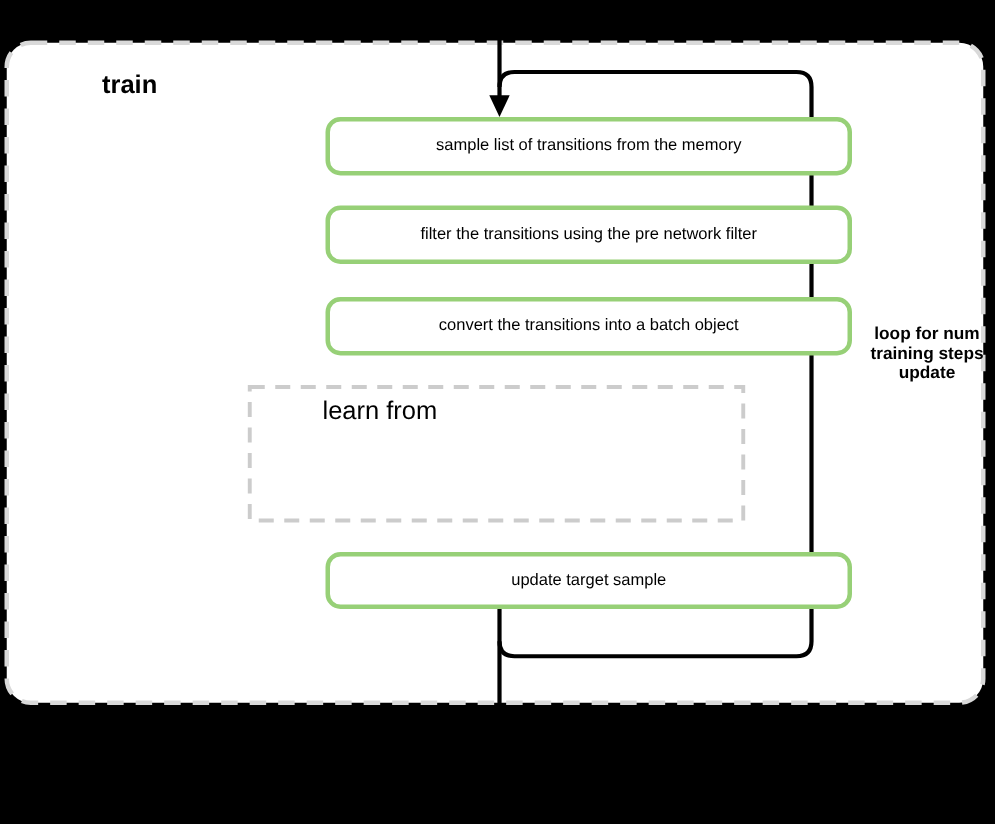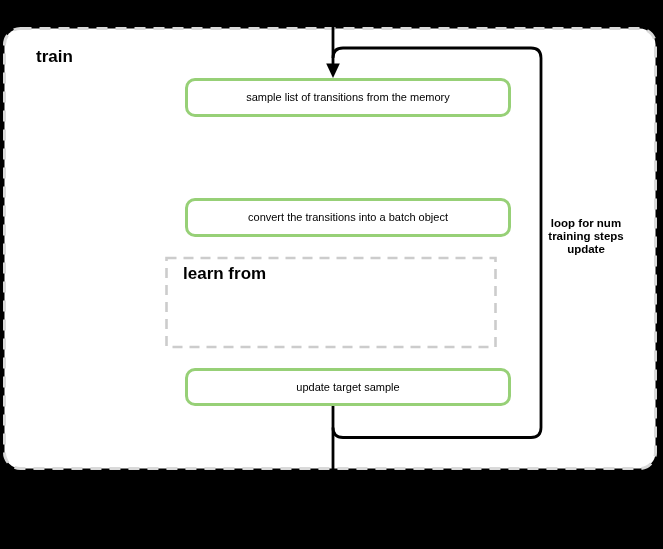--- a/index.html
+++ b/index.html
@@ -10,45 +10,45 @@
     color: #000;
   }
   .stage {
     position: relative;
     width: 663px; height: 549px;
     overflow: hidden;
     background: #000;
   }
   .stage svg { position: absolute; left: 0; top: 0; }
 
-  .abs { position: absolute; }
+  .abs { position: absolute; margin-left: 32px; }
 
   .container-title {
     left: 36px; top: 47px;
     font-size: 17px; font-weight: bold; line-height: 20px;
   }
 
   .step {
     box-sizing: border-box;
-    left: 185px; width: 326px; height: 39px;
+    left: 185px; width: 351px; height: 39px;
     border: 3px solid #97d077;
     border-radius: 10px;
     background: #ffffff;
     display: flex; align-items: center; justify-content: center;
     font-size: 11px; line-height: 13px; text-align: left;
     padding: 0 24px;
   }
   .step-1 { top: 78px; }
   .step-2 { top: 137px; }
   .step-3 { top: 198px; border-radius: 10px; }
   .step-final { top: 368px; height: 38px; }
 
   .subprocess-label {
     left: 183px; top: 263px; width: 240px;
-    font-size: 17px; font-weight: bold; line-height: 22px;
+    font-size: 17px; font-weight: normal; line-height: 22px;
   }
   .subprocess-label span { display: block; }
 
   .loop-annotation {
     left: 539px; top: 217px; width: 94px;
     font-size: 11.5px; font-weight: bold; line-height: 13px;
     text-align: center;
   }
   .loop-annotation span { display: block; white-space: nowrap; text-align: center; }
 </style>
@@ -70,20 +70,23 @@
     <line x1="333" y1="406" x2="333" y2="549" stroke="#000000" stroke-width="2.8"></line>
 
     <rect x="166.5" y="258" width="329" height="89" fill="#ffffff" stroke="#cccccc" stroke-width="2.6" stroke-dasharray="10 7"></rect>
   </svg>
 
   <div class="abs container-title">train</div>
 
   <div class="abs step step-1">
     <span>sample list of transitions from the memory</span>
   </div>
+  <div class="abs step step-2">
+    <span>filter the transitions using the pre network filter</span>
+  </div>
   <div class="abs step step-3">
     <span>convert the transitions into a batch object</span>
   </div>
 
   <div class="abs subprocess-label">
     <span>learn from</span>
   </div>
 
   <div class="abs step step-final">
     <span>update target sample</span>

